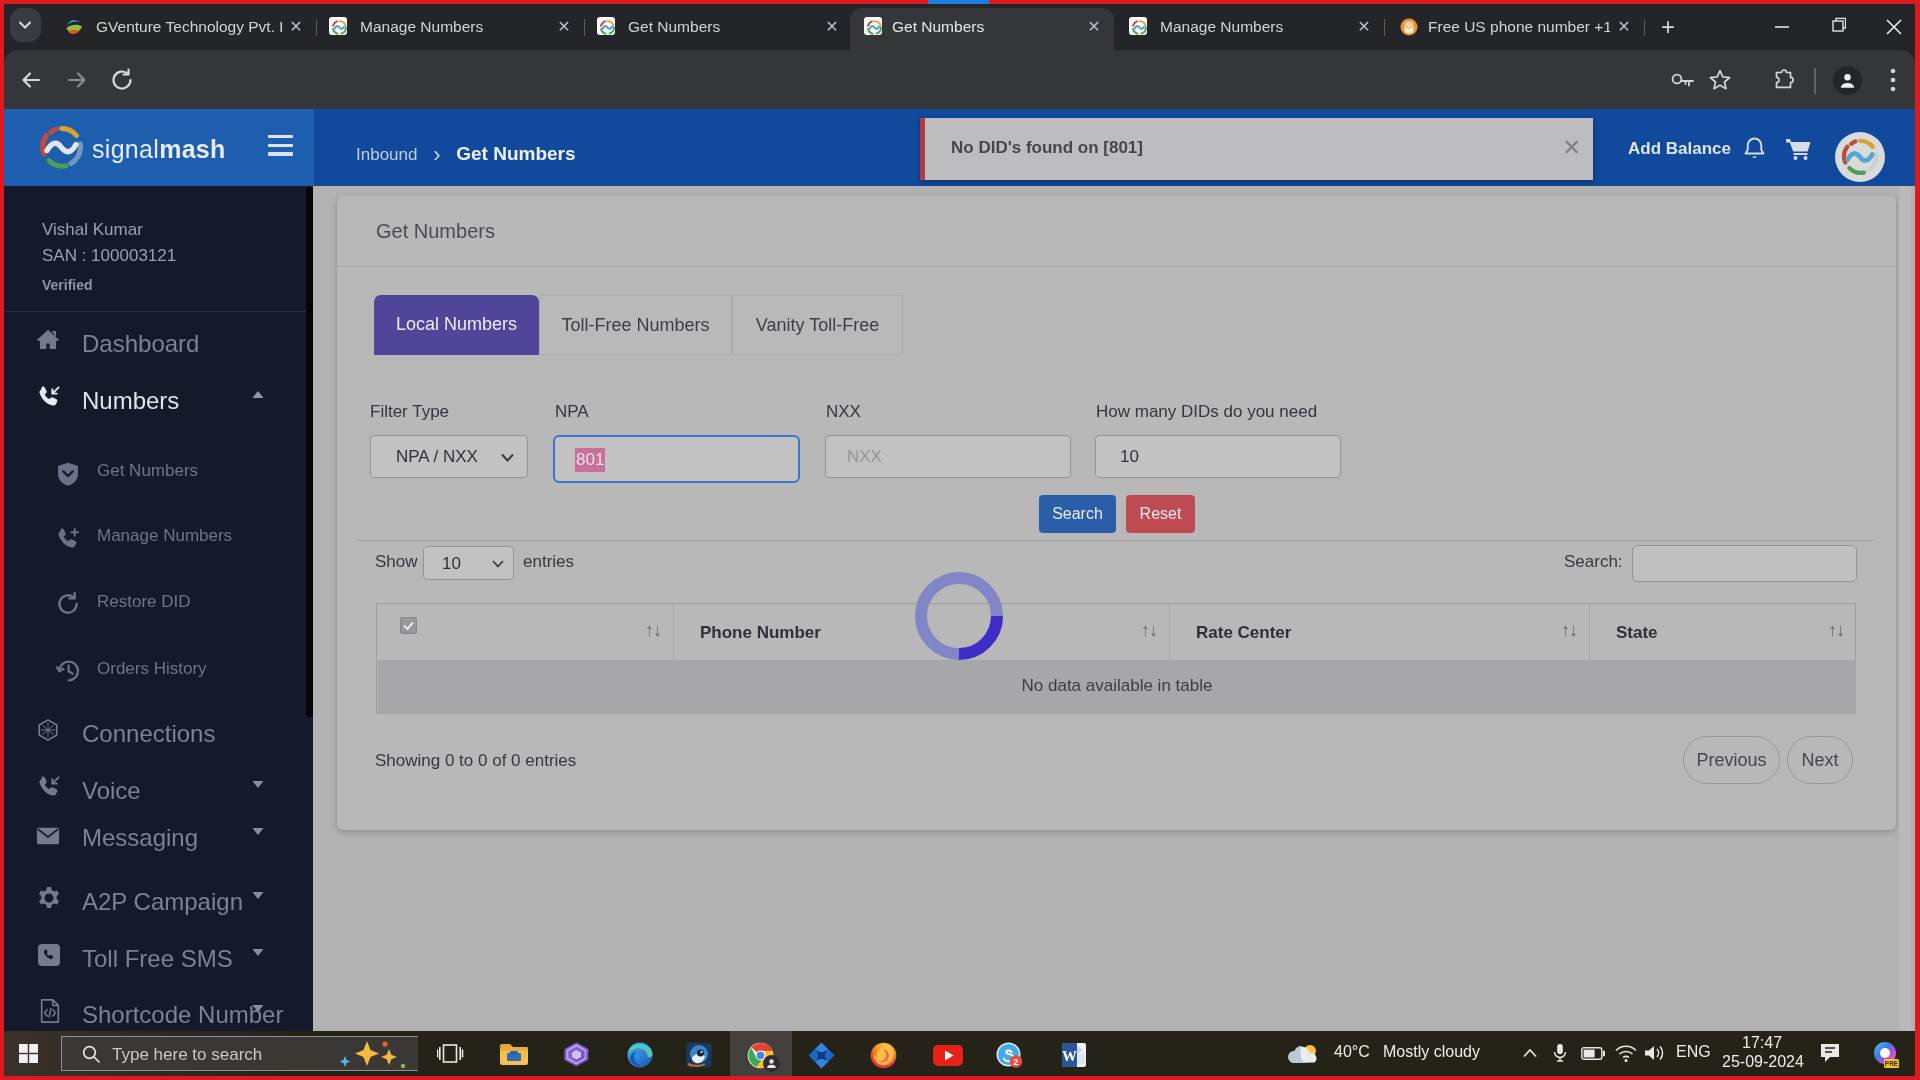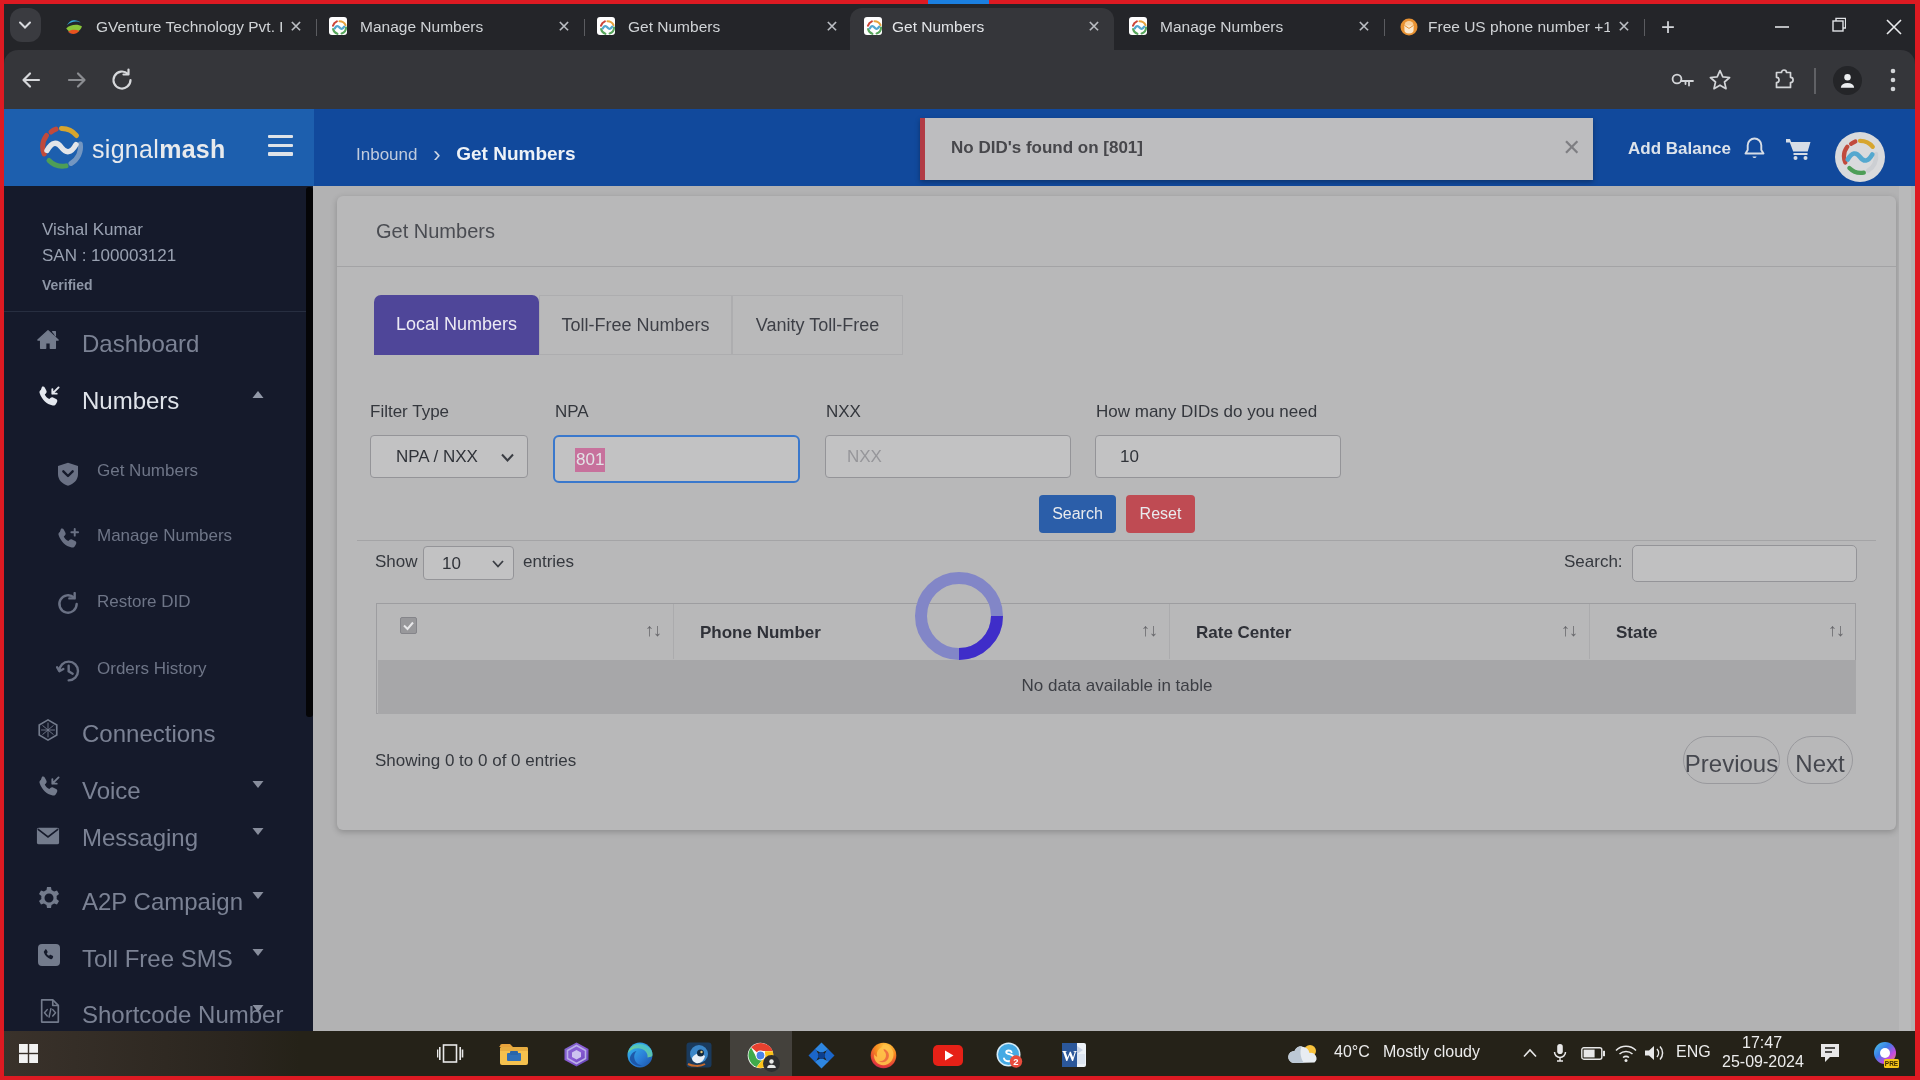--- a/index.html
+++ b/index.html
@@ -72,21 +72,21 @@
 #hr1 { position:absolute; left:20px; top:344px; width:1519px; height:1px; background:#a4a4a6; }
 .stext { font-size:17px; color:#35383e; }
 #table { position:absolute; left:39px; top:407px; width:1480px; height:111px; border:1px solid #9d9da0; }
 .th { position:absolute; top:0; height:55px; border-left:1px solid #ababad; }
 .th.first { border-left:none; }
 .th b { position:absolute; top:19px; font-size:17px; color:#2f3138; }
 .sort { position:absolute; top:16px; right:12px; font-size:18px; color:#67676b; letter-spacing:-1px; }
 #nodata { position:absolute; left:1px; top:56px; width:1478px; height:54px; background:#a7a7a9; }
 #nodata span { position:absolute; left:0; width:100%; text-align:center; top:16px; font-size:17px; color:#3c3e44; }
 .pill { position:absolute; top:540px; height:48px; border:1px solid #99999d; border-radius:24px; }
-.pill span { position:absolute; width:100%; text-align:center; top:13px; font-size:24px; color:#45474e; }
+.pill span { position:absolute; width:100%; text-align:center; top:13px; font-size:18px; color:#45474e; }
 
 
 #taskbar { position:absolute; left:0px; top:1031px; width:1920px; height:45px; background:#252218; }
 #traytxt { position:absolute; top:12px; font-size:16px; color:#ececec; }
 
 
 .frame { position:absolute; background:#dd1a22; z-index:99; }
 </style>
 </head>
 <body>
@@ -474,20 +474,36 @@
     <div style="position:absolute;left:0;top:0;width:300px;height:45px;background:linear-gradient(90deg,#3a322b,#2a251e 80%,#252218);"></div>
     <div style="position:absolute;left:730px;top:0;width:62px;height:45px;background:#44413c;"></div>
     <svg style="position:absolute;left:19px;top:13px;" width="19" height="19" viewBox="0 0 19 19">
         <g fill="#f2f2f2">
           <rect x="0" y="0" width="8.8" height="8.8"></rect>
           <rect x="10.2" y="0" width="8.8" height="8.8"></rect>
           <rect x="0" y="10.2" width="8.8" height="8.8"></rect>
           <rect x="10.2" y="10.2" width="8.8" height="8.8"></rect>
         </g>
       </svg>
+    <div style="position:absolute;left:61px;top:5px;width:357px;height:35px;background:#3a3734;border:1px solid #8f8f8f;border-right:none;">
+      <svg style="position:absolute;left:20px;top:8px;" width="18" height="18" viewBox="0 0 18 18">
+          <circle cx="7.5" cy="7.5" r="5.8" fill="none" stroke="#e6e6e6" stroke-width="1.7"></circle>
+          <path d="M12 12 L17 17" stroke="#e6e6e6" stroke-width="1.7" stroke-linecap="round"></path>
+        </svg>
+      <span style="position:absolute;left:50px;top:8px;font-size:17px;color:#c8c8c8;">Type here to search</span>
+      <svg style="position:absolute;left:275px;top:2px;" width="78" height="32" viewBox="0 0 78 32">
+          <g>
+            <path d="M30 2 L33.5 11 L42 14.5 L33.5 18 L30 27 L26.5 18 L18 14.5 L26.5 11 Z" fill="#f4b73f"></path>
+            <path d="M52 10 L54.3 15.7 L60 18 L54.3 20.3 L52 26 L49.7 20.3 L44 18 L49.7 15.7 Z" fill="#f4b73f"></path>
+            <path d="M8 17 L9.6 20.9 L13.5 22.5 L9.6 24.1 L8 28 L6.4 24.1 L2.5 22.5 L6.4 20.9 Z" fill="#58b1e8"></path>
+            <circle cx="48" cy="5" r="2.6" fill="#e8622c"></circle>
+            <circle cx="66" cy="27" r="2.2" fill="#7ec043"></circle>
+          </g>
+        </svg>
+    </div>
     <svg style="position:absolute;left:437px;top:13px;" width="27" height="19" viewBox="0 0 27 19">
         <g fill="none" stroke="#e8e8e8" stroke-width="1.6">
           <rect x="6.5" y="1" width="13" height="17"></rect>
           <path d="M2.8 3 v13 M0.5 5.5 v8 M23.2 3 v13 M25.5 5.5 v8"></path>
         </g>
       </svg>
     <svg style="position:absolute;left:499px;top:12px;" width="30" height="23" viewBox="0 0 30 23">
         <path d="M1 3 a2 2 0 0 1 2 -2 h8 l3 3 h-14 z" fill="#e8a33b"></path>
         <rect x="1" y="4" width="28" height="18" rx="2" fill="#f5c14e"></rect>
         <path d="M1 8 h28 v-2.2 a1.8 1.8 0 0 0 -1.8 -1.8 h-24.4 a1.8 1.8 0 0 0 -1.8 1.8 z" fill="#e8ad41"></path>

